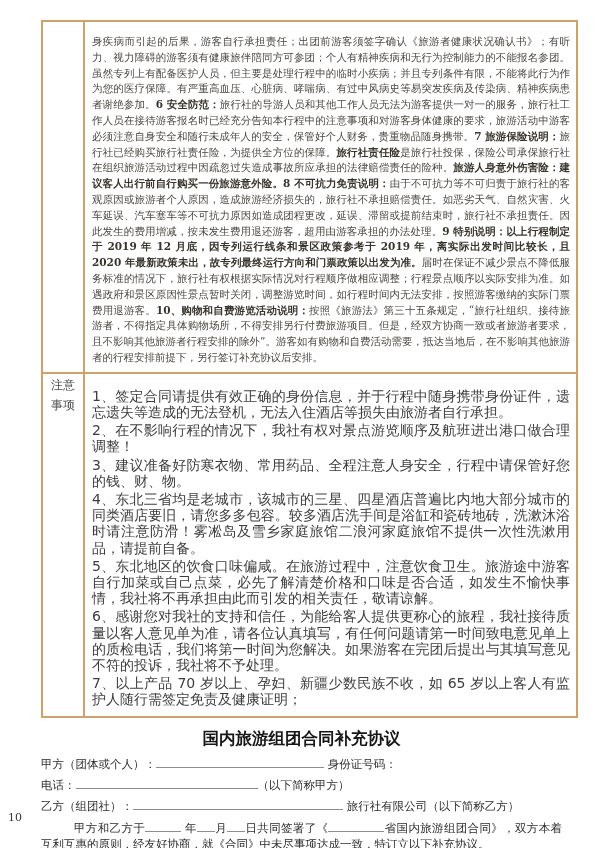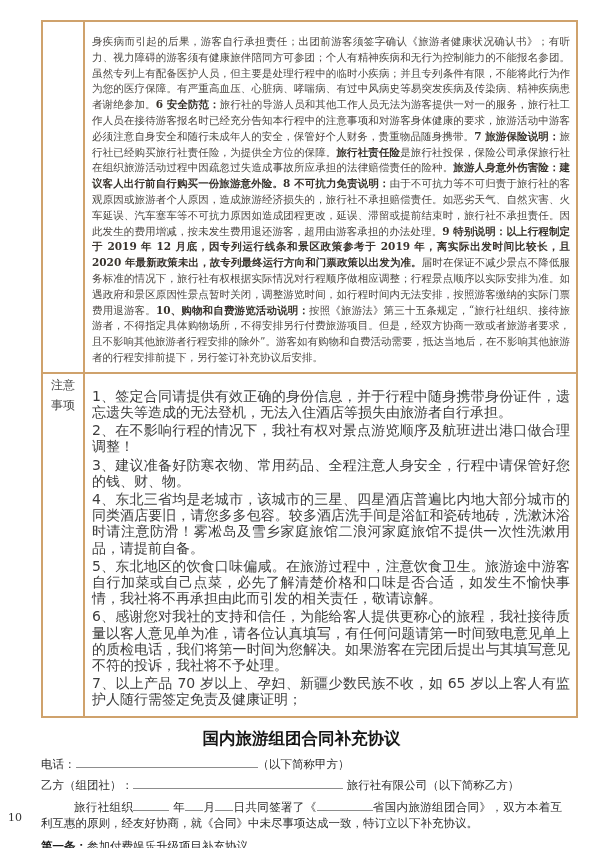--- a/index.html
+++ b/index.html
@@ -111,23 +111,24 @@
             <div class="item">6、感谢您对我社的支持和信任，为能给客人提供更称心的旅程，我社接待质量以客人意见单为准，请各位认真填写，有任何问题请第一时间致电意见单上的质检电话，我们将第一时间为您解决。如果游客在完团后提出与其填写意见不符的投诉，我社将不予处理。</div>
             <div class="item">7、以上产品 70 岁以上、孕妇、新疆少数民族不收，如 65 岁以上客人有监护人随行需签定免责及健康证明；</div>
           </td>
     </tr>
   </tbody>
     </table>
 
   <h1 class="doc-title">国内旅游组团合同补充协议</h1>
 
   <div class="form-section">
+    <div class="form-line"><span>甲方（团体或个人）：</span><span class="blank" style="width: 168px;">&nbsp;</span><span> 身份证号码：</span></div>
     <div class="form-line"><span>电话：</span><span class="blank" style="width: 182px;">&nbsp;</span><span>（以下简称甲方）</span></div>
     <div class="form-line"><span>乙方（组团社）：</span><span class="blank" style="width: 210px;">&nbsp;</span><span> 旅行社有限公司（以下简称乙方）</span></div>
-    <div class="form-line intro-par"><span>旅行社组织</span><span class="blank" style="width: 36px;">&nbsp;</span><span> 年</span><span class="blank" style="width: 18px;">&nbsp;</span><span>月</span><span class="blank" style="width: 18px;">&nbsp;</span><span>日共同签署了《</span><span class="blank" style="width: 56px;">&nbsp;</span><span>省国内旅游组团合同》，双方本着互利互惠的原则，经友好协商，就《合同》中未尽事项达成一致，特订立以下补充协议。</span></div>
+    <div class="form-line intro-par"><span>甲方和乙方于</span><span class="blank" style="width: 36px;">&nbsp;</span><span> 年</span><span class="blank" style="width: 18px;">&nbsp;</span><span>月</span><span class="blank" style="width: 18px;">&nbsp;</span><span>日共同签署了《</span><span class="blank" style="width: 56px;">&nbsp;</span><span>省国内旅游组团合同》，双方本着互利互惠的原则，经友好协商，就《合同》中未尽事项达成一致，特订立以下补充协议。</span></div>
     <div class="form-line clause-heading"><b>第一条：</b><span>参加付费娱乐升级项目补充协议</span></div>
     <div class="clause-items">
         <div class="item">2、行程中景区配套娱乐设施及项目有明码标价，请游客自愿选择；旅游者应当选择自己能够控制风险的另行消费项目，并对自己的行为负责，旅行社对旅游者自愿消费项目不承担责任。</div>
       </div>
   </div>
 
   <div class="page-number">10</div>
 
 </div>
 

